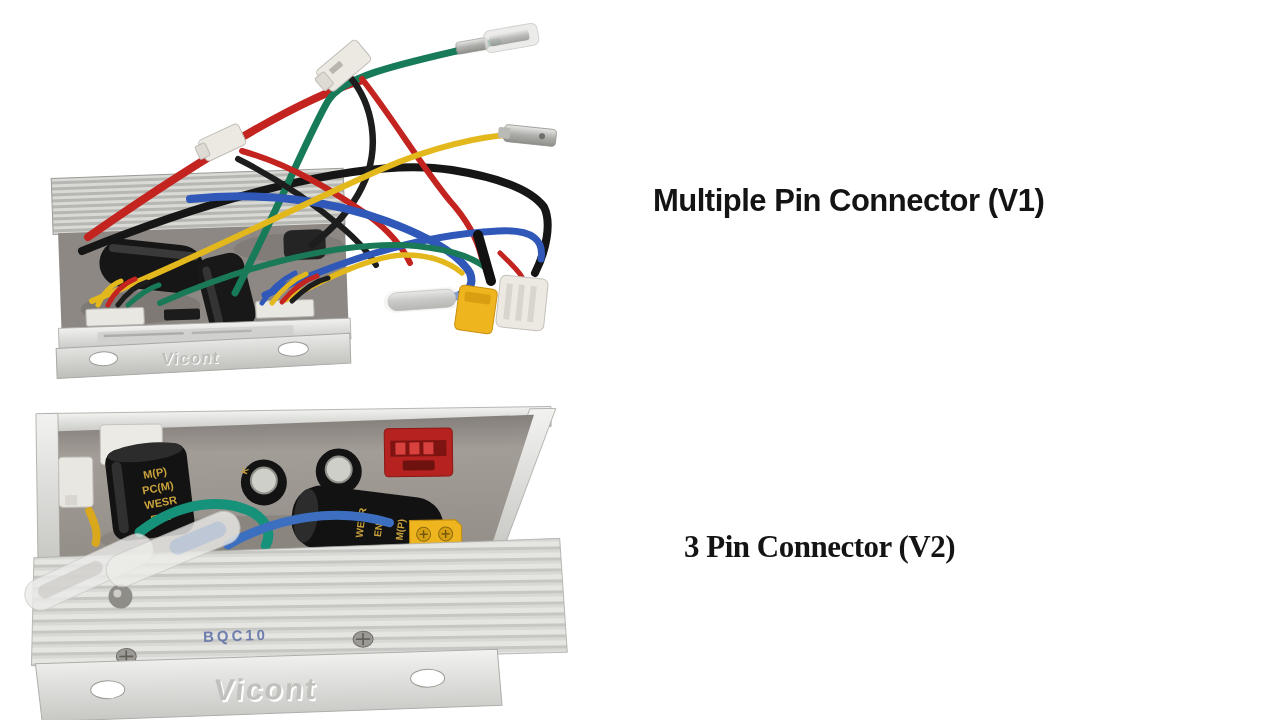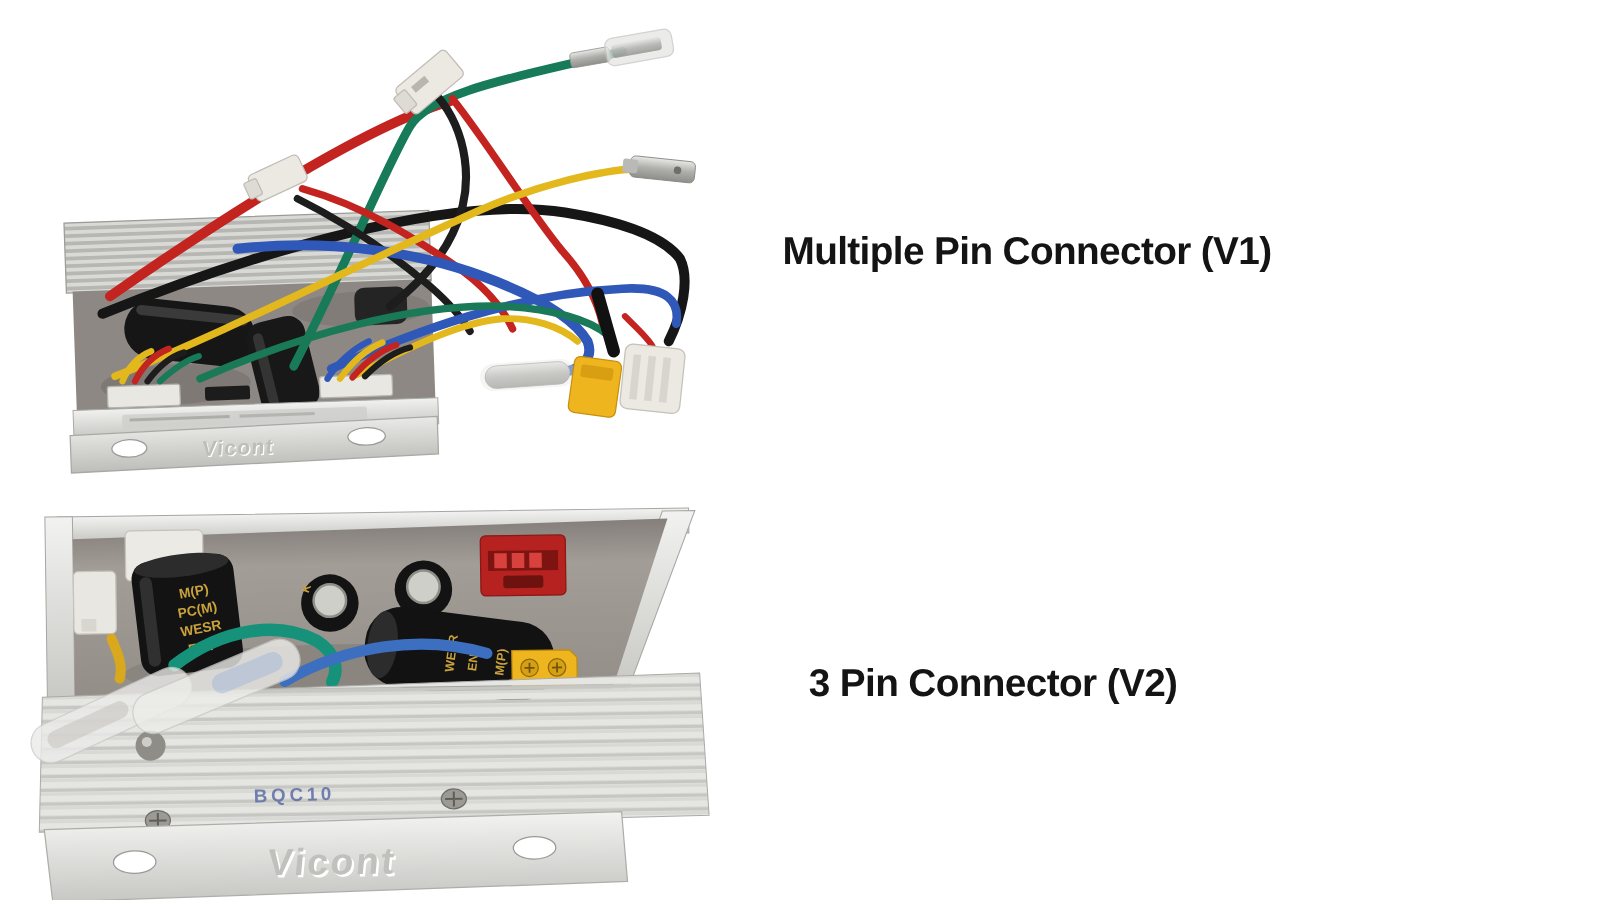--- a/index.html
+++ b/index.html
@@ -14,22 +14,22 @@
   .photo-v1{left:30px;top:5px;width:560px;height:390px;}
   .photo-v2{left:20px;top:402px;width:560px;height:318px;}
   .caption{
     position:absolute;
     font-weight:700;
     font-size:31px;
     letter-spacing:-0.5px;
     color:#141414;
     white-space:nowrap;
   }
-  .caption-v1{left:626px;top:183px;}
-  .caption-v2{left:647px;top:529px;}
+  .caption-v1{left:653px;top:183px;}
+  .caption-v2{left:684px;top:529px;font-family:Liberation Serif, serif;}
   svg{display:block;}
 </style>
 </head>
 <body>
 
 <div class="canvas">
 
   <figure class="photo photo-v1">
     <svg width="560" height="390" viewBox="0 0 560 390">
       <defs>

